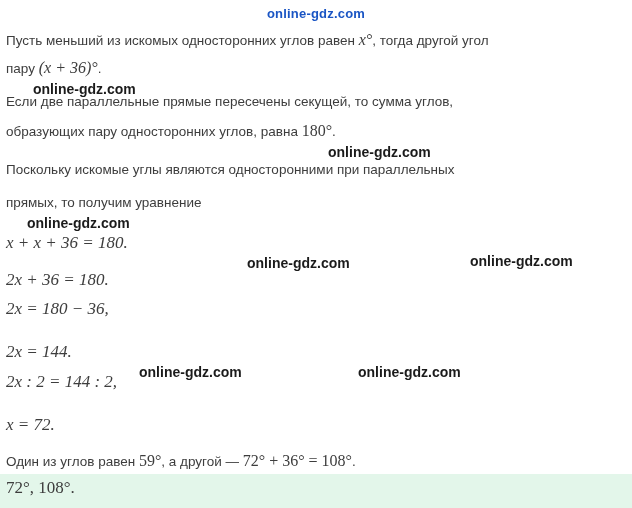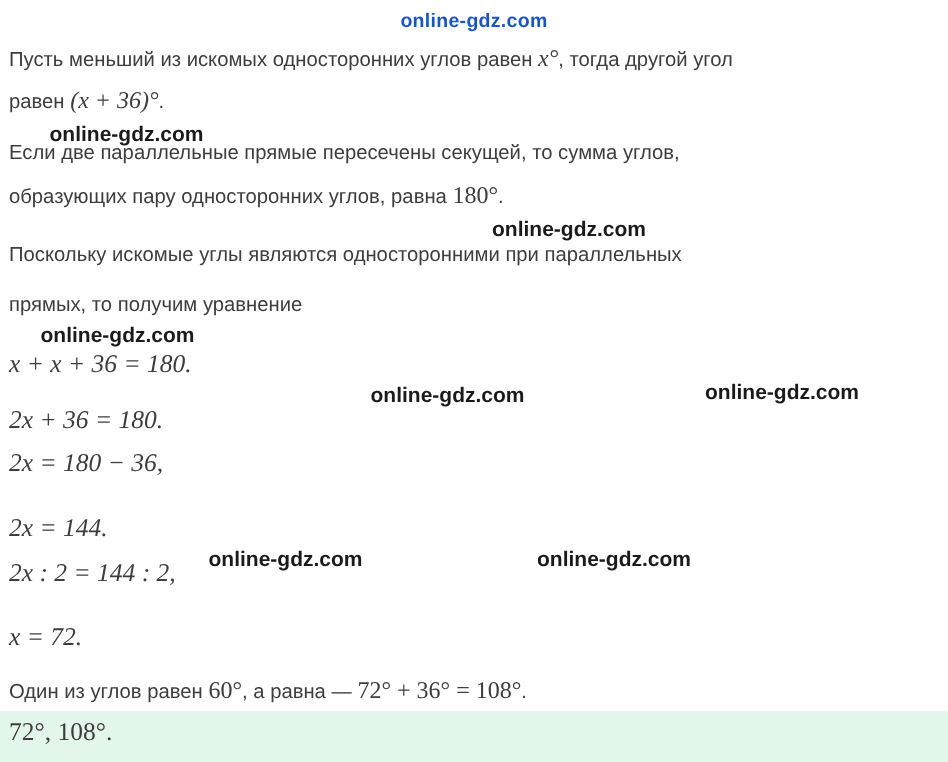--- a/index.html
+++ b/index.html
@@ -91,21 +91,21 @@
 <div class="page">
 
   <div class="wm-top">online-gdz.com</div>
 
   <div class="line" style="top:31px;">
     <span>Пусть меньший из искомых односторонних углов равен</span>
     <span class="math">x°</span><span>, тогда другой угол</span>
   </div>
 
   <div class="line" style="top:59px;">
-    <span>равен</span>
+    <span>пару</span>
     <span class="math">(x + 36)°</span><span>.</span>
   </div>
 
   <div class="line" style="top:94px;">Если две параллельные прямые пересечены секущей, то сумма углов,</div>
 
   <div class="line" style="top:122px;">
     <span>образующих пару односторонних углов, равна</span>
     <span class="math-up">180°</span><span>.</span>
   </div>
 
@@ -115,21 +115,21 @@
 
   <div class="eq" style="top:233px;">x + x + 36 = 180.</div>
   <div class="eq" style="top:270px;text-align:right;">2x + 36 = 180.</div>
   <div class="eq" style="top:299px;">2x = 180 − 36,</div>
   <div class="eq" style="top:342px;">2x = 144.</div>
   <div class="eq" style="top:372px;">2x : 2 = 144 : 2,</div>
   <div class="eq" style="top:415px;">x = 72.</div>
 
   <div class="line" style="top:452px;">
     <span>Один из углов равен</span>
-    <span class="math-up">60°</span><span>, а равна —</span>
+    <span class="math-up">59°</span><span>, а другой —</span>
     <span class="math-up">72° + 36° = 108°</span><span>.</span>
   </div>
 
   <div class="answer-box"></div>
   <div class="answer-text">72°, 108°.</div>
 
   <div class="wm" style="left:33px; top:81px;">online-gdz.com</div>
   <div class="wm" style="left:328px; top:144px;">online-gdz.com</div>
   <div class="wm" style="left:27px; top:215px;">online-gdz.com</div>
   <div class="wm" style="left:247px; top:255px;">online-gdz.com</div>

